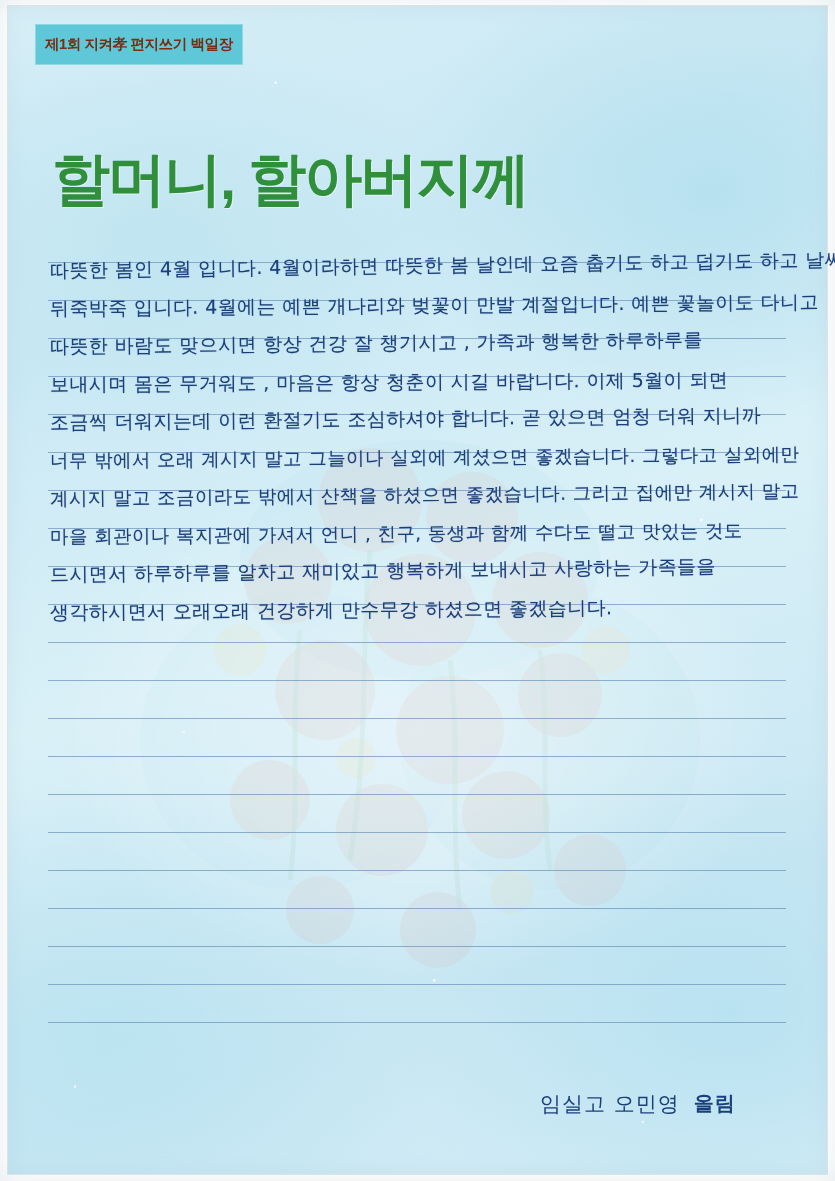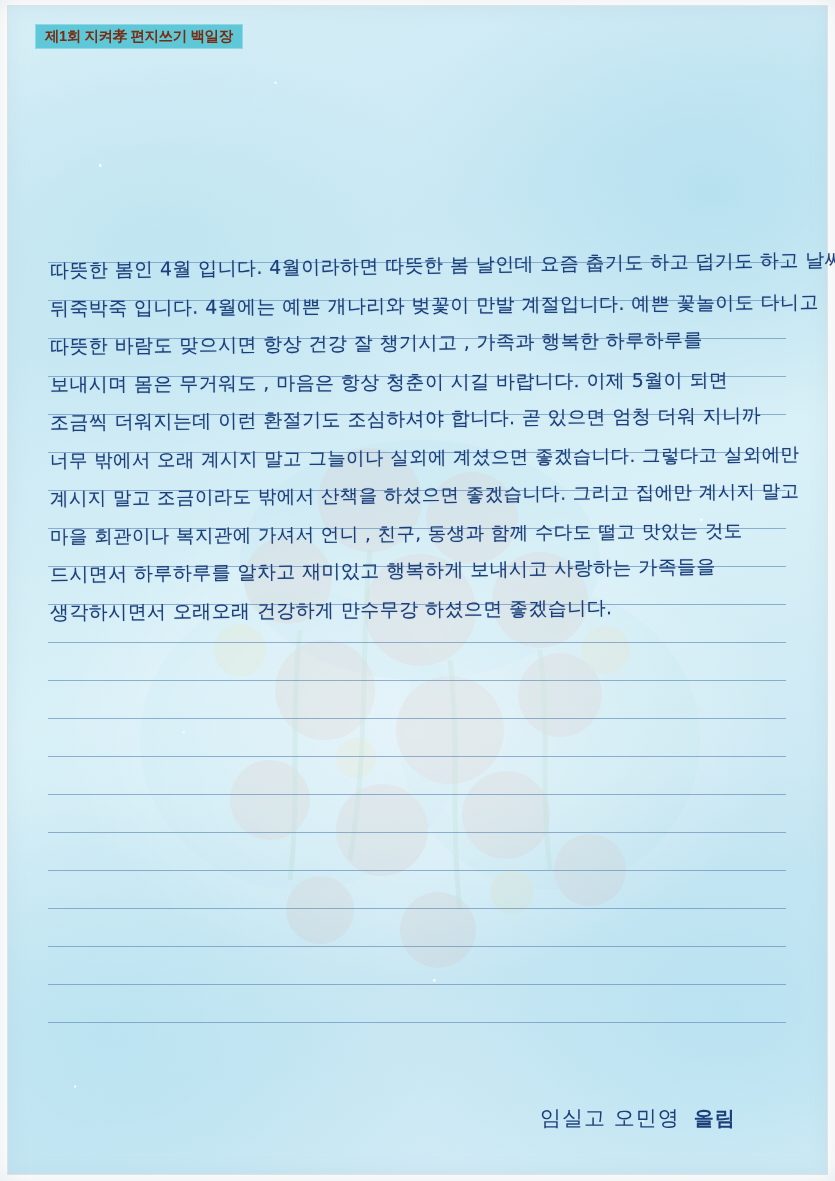--- a/index.html
+++ b/index.html
@@ -52,21 +52,21 @@
   
   .flowers { position: absolute; left: 120px; top: 440px; width: 600px; height: 580px; opacity: .55; pointer-events:none;}
   .flowers svg { width: 100%; height: 100%; }
 
   
   .banner {
     position: absolute;
     left: 35px;
     top: 24px;
     height: 25px;
-    padding: 0 10px;
+    padding: 8px 10px;
     display: flex;
     align-items: center;
     background: #5fc8d8;
     box-shadow: inset 0 0 0 1px rgba(255,255,255,.3);
   }
   .banner-text {
     color: #7a2b10;
     font-size: 14.5px;
     font-weight: 700;
     letter-spacing: -0.4px;
@@ -115,25 +115,24 @@
     transform-origin: left center;
     text-shadow: 0 0 1px rgba(27,63,122,.35);
   }
 
   
   .signature {
     position: absolute;
     left: 540px;
     top: 1090px;
     display: flex;
-    align-items: flex-end;
+    align-items: flex-start;
     gap: 14px;
     color: #1b3f7a;
     font-family: "DejaVu Sans", sans-serif;
-    margin-top: 14px;
   }
   .sig-name { font-size: 21px; letter-spacing: 1px; }
   .sig-suffix { font-size: 20px; font-weight: 700; letter-spacing: 1px; }
 
   
   .edge-shadow {
     position: absolute;
     inset: 0;
     pointer-events: none;
     box-shadow: inset 0 0 26px rgba(120,150,165,0.18);
@@ -183,20 +182,21 @@
           <path d="M180 190 C 170 280, 180 360, 170 440"></path>
         </g>
       </g>
     </svg>
   </div>
 
   <div class="banner">
     <span class="banner-text">제1회 지켜孝 편지쓰기 백일장</span>
   </div>
 
+  <h1 class="title">할머니, 할아버지께</h1>
 
   <div class="rules">
     <div class="rule" style="top:0px"></div>
     <div class="rule" style="top:38px"></div>
     <div class="rule" style="top:76px"></div>
     <div class="rule" style="top:114px"></div>
     <div class="rule" style="top:152px"></div>
     <div class="rule" style="top:190px"></div>
     <div class="rule" style="top:228px"></div>
     <div class="rule" style="top:266px"></div>

